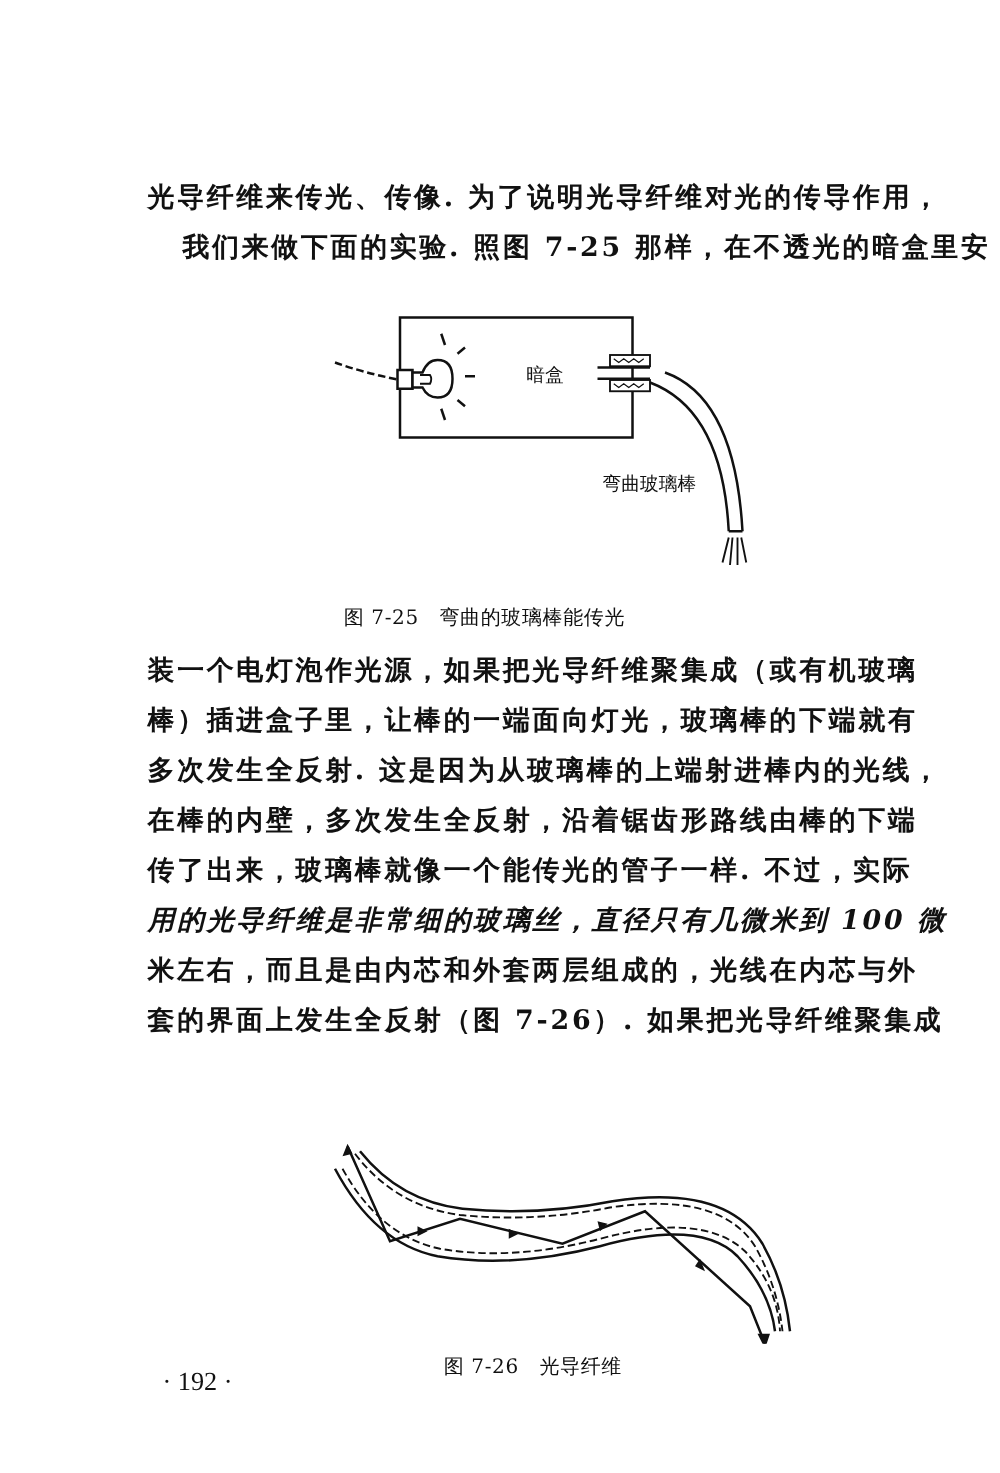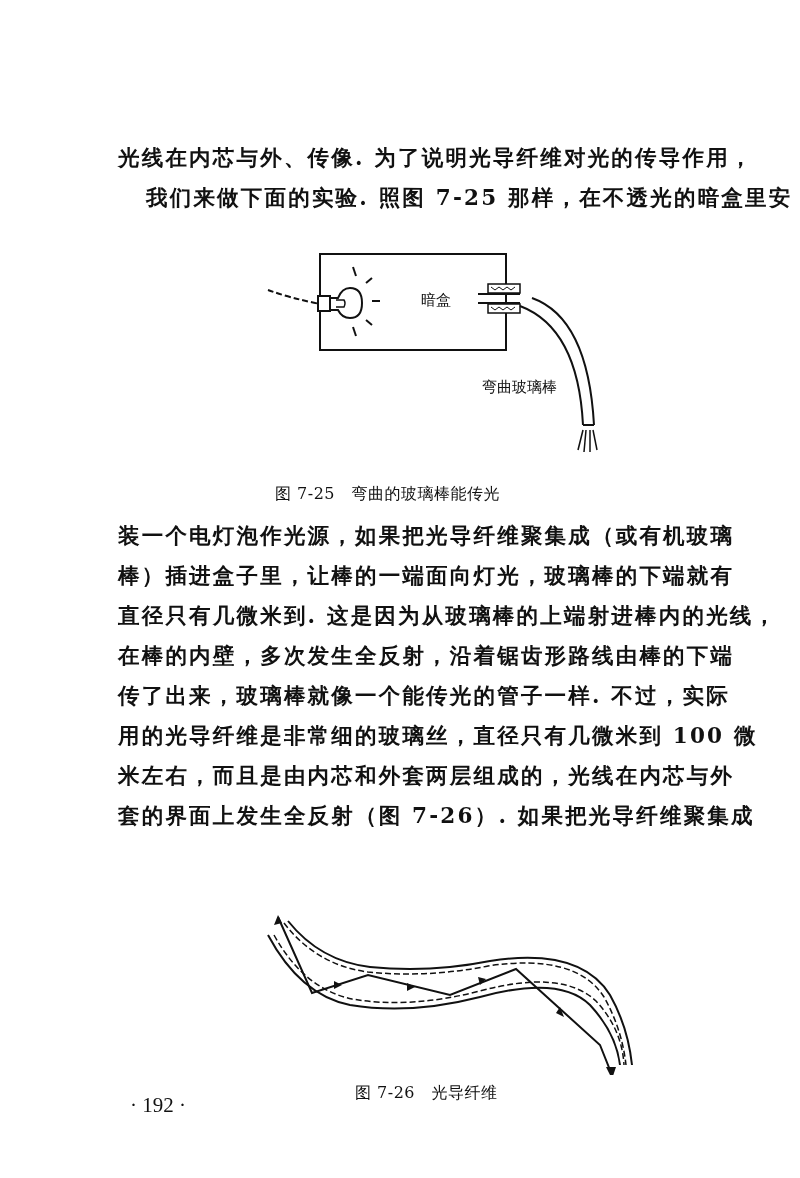--- a/index.html
+++ b/index.html
@@ -8,21 +8,21 @@
   .caption { position:absolute; font-size:16px; letter-spacing:0.5px; white-space:nowrap; font-family:"DejaVu Serif", serif; }
   .pagenum { position:absolute; left:130px; top:1093px; font-size:21px; font-family:"Liberation Serif", serif; }
   .fig { position:absolute; }
   .fig-label { position:absolute; font-size:15px; white-space:nowrap; }
 </style>
 </head>
 <body>
 
 <div>
 
-  <div class="line" style="top:143px;">光线在内芯与外、传像. 为了说明光导纤维对光的传导作用，</div>
+  <div class="line" style="top:143px;">光导纤维来传光、传像. 为了说明光导纤维对光的传导作用，</div>
   <div class="line" style="top:183px;margin-left:28px;">我们来做下面的实验. 照图 7-25 那样，在不透光的暗盒里安</div>
 
   <svg class="fig" style="left:250px;top:240px;" width="380" height="230" viewBox="0 0 380 230">
 
     <rect x="70" y="14" width="186" height="96" fill="none" stroke="#111" stroke-width="2"></rect>
 
     <path d="M18 50 Q40 58 70 64" fill="none" stroke="#111" stroke-width="2" stroke-dasharray="6,3"></path>
 
     <rect x="68" y="56" width="12" height="15" fill="#fff" stroke="#111" stroke-width="2"></rect>
 
@@ -51,24 +51,24 @@
     <line x1="340" y1="190" x2="340" y2="212" stroke="#111" stroke-width="1.5"></line>
     <line x1="343" y1="190" x2="347" y2="210" stroke="#111" stroke-width="1.5"></line>
   </svg>
   <div class="fig-label" style="left:421px;top:291px;text-align:center;">暗盒</div>
   <div class="fig-label" style="left:482px;top:378px;text-align:center;">弯曲玻璃棒</div>
 
   <div class="caption" style="left:275px;top:484px;">图 7-25　弯曲的玻璃棒能传光</div>
 
   <div class="line" style="top:521px;">装一个电灯泡作光源，如果把光导纤维聚集成（或有机玻璃</div>
   <div class="line" style="top:561px;">棒）插进盒子里，让棒的一端面向灯光，玻璃棒的下端就有</div>
-  <div class="line" style="top:601px;">直径只有几微米到. 这是因为从玻璃棒的上端射进棒内的光线，</div>
+  <div class="line" style="top:601px;">多次发生全反射. 这是因为从玻璃棒的上端射进棒内的光线，</div>
   <div class="line" style="top:641px;">在棒的内壁，多次发生全反射，沿着锯齿形路线由棒的下端</div>
   <div class="line" style="top:681px;">传了出来，玻璃棒就像一个能传光的管子一样. 不过，实际</div>
-  <div class="line" style="top:721px;">用的光导纤维是非常细的玻璃丝，直径只有几微米到 100 微</div>
+  <div class="line" style="top:721px;font-style:italic;">用的光导纤维是非常细的玻璃丝，直径只有几微米到 100 微</div>
   <div class="line" style="top:761px;">米左右，而且是由内芯和外套两层组成的，光线在内芯与外</div>
   <div class="line" style="top:801px;">套的界面上发生全反射（图 7-26）. 如果把光导纤维聚集成</div>
 
   <svg class="fig" style="left:260px;top:915px;" width="400" height="160" viewBox="0 0 400 160">
     <path d="M8 20 Q40 80 90 90 Q150 100 220 82 Q300 60 330 90 Q356 118 360 150" fill="none" stroke="#111" stroke-width="2"></path>
     <path d="M14 20 Q44 74 92 84 Q150 94 220 76 Q302 54 336 86 Q362 114 364 150" fill="none" stroke="#111" stroke-width="1.5" stroke-dasharray="6,3"></path>
     <path d="M28 6 Q60 46 110 52 Q170 58 230 46 Q320 32 350 80 Q368 112 372 150" fill="none" stroke="#111" stroke-width="2"></path>
     <path d="M24 8 Q56 50 108 57 Q168 63 228 51 Q316 38 344 82 Q362 114 366 150" fill="none" stroke="#111" stroke-width="1.5" stroke-dasharray="6,3"></path>
 
     <polyline points="18,2 52,78 108,60 190,80 256,54 340,130 352,160" fill="none" stroke="#111" stroke-width="2"></polyline>

